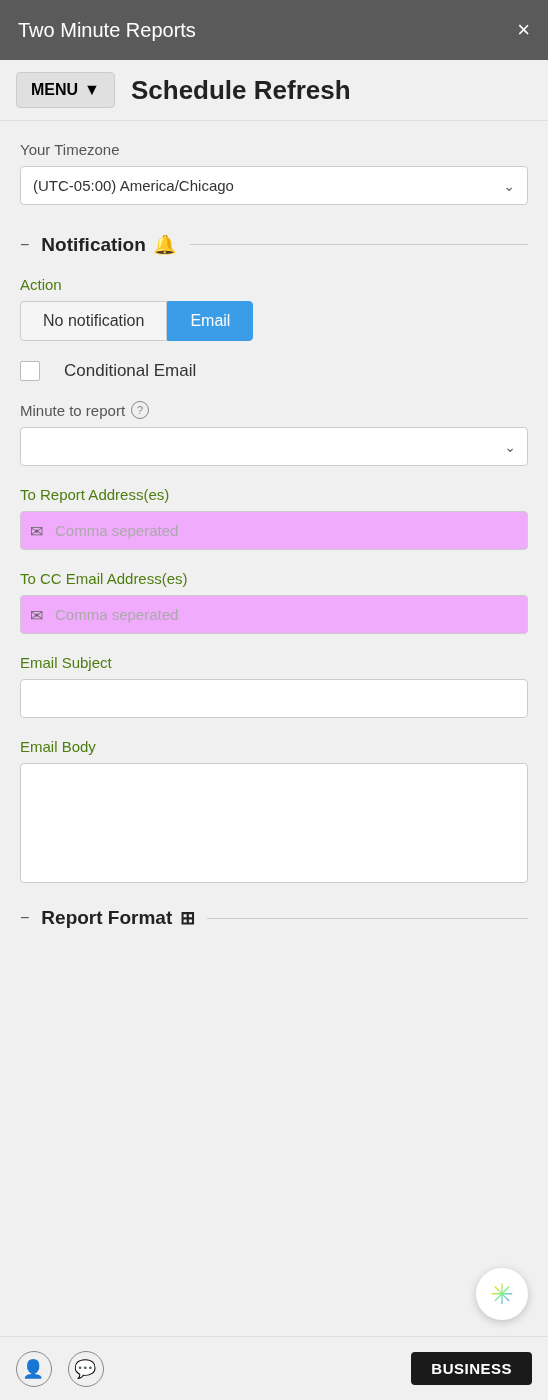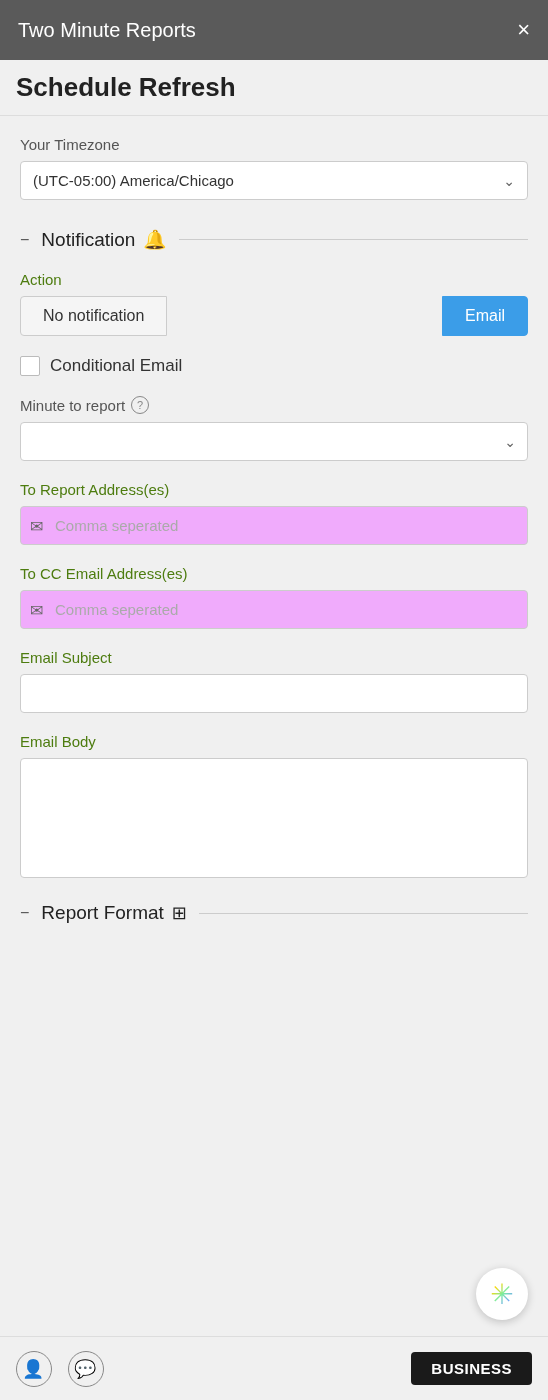--- a/index.html
+++ b/index.html
@@ -91,21 +91,21 @@
 
     
     .section-divider {
       display: flex;
       align-items: center;
       gap: 12px;
       margin: 28px 0 18px 0;
     }
     .section-divider-label {
       font-size: 19px;
-      font-weight: normal;
+      font-weight: bold;
       color: #222;
       white-space: nowrap;
       display: flex;
       align-items: center;
       gap: 8px;
     }
     .divider-line {
       flex: 1;
       height: 1px;
       background: #ccc;
@@ -123,21 +123,20 @@
     }
     .field-label {
       font-size: 15px;
       color: #4d7c0f;
       margin-bottom: 8px;
       margin-top: 20px;
     }
     .action-buttons {
       display: flex;
       gap: 0;
-      justify-content: space-between;
     }
     .action-btn {
       padding: 10px 22px;
       font-size: 16px;
       cursor: pointer;
       border: 1px solid #ccc;
       background: #f5f5f5;
       color: #333;
     }
     .action-btn:first-child {
@@ -149,21 +148,21 @@
     .action-btn.active {
       background: #3b9de8;
       color: white;
       border-color: #3b9de8;
     }
 
     
     .checkbox-row {
       display: flex;
       align-items: center;
-      gap: 10px;
+      gap: 24px;
       margin-bottom: 20px;
     }
     .checkbox-box {
       width: 20px;
       height: 20px;
       border: 1.5px solid #bbb;
       background: white;
       border-radius: 2px;
       flex-shrink: 0;
       cursor: pointer;
@@ -348,20 +347,24 @@
   </style>
 </head>
 <body>
 
 <div class="title-bar">
   <span class="title-bar-title">Two Minute Reports</span>
   <span class="title-bar-close">×</span>
 </div>
 
 <div class="header">
+  <button class="menu-btn">
+    <span>MENU</span>
+    <span>▼</span>
+  </button>
   <span class="page-title">Schedule Refresh</span>
 </div>
 
 <div class="content">
 
   <div class="field-group">
     <div class="section-label">Your Timezone</div>
     <div class="select-wrapper">
       <span>(UTC-05:00) America/Chicago</span>
       <span class="chevron">⌄</span>

